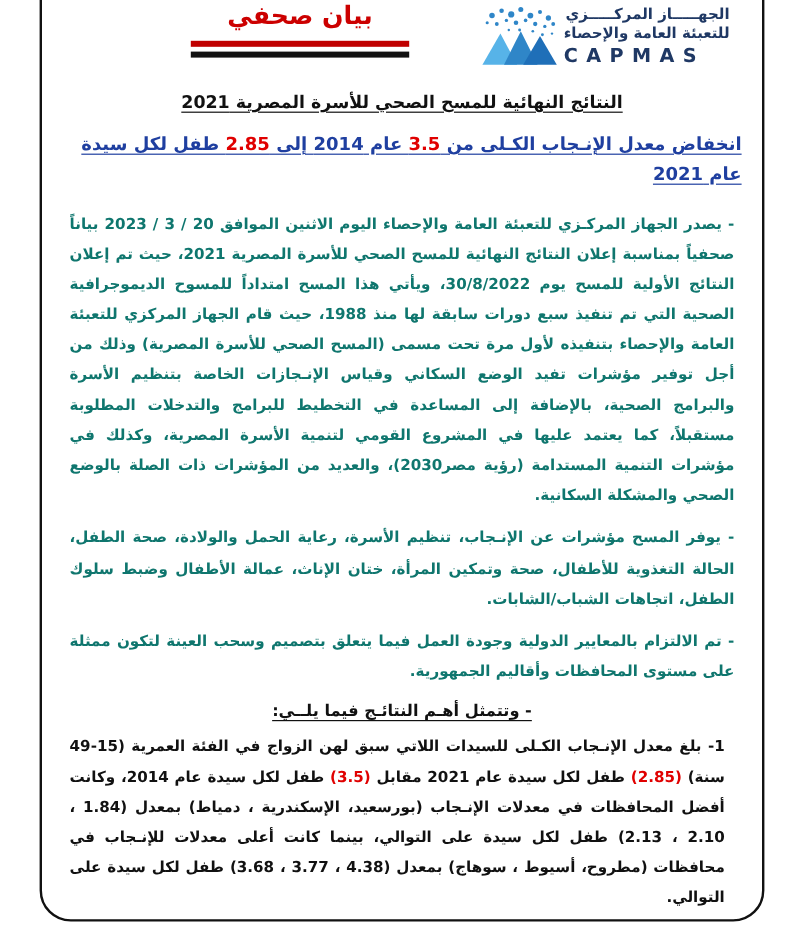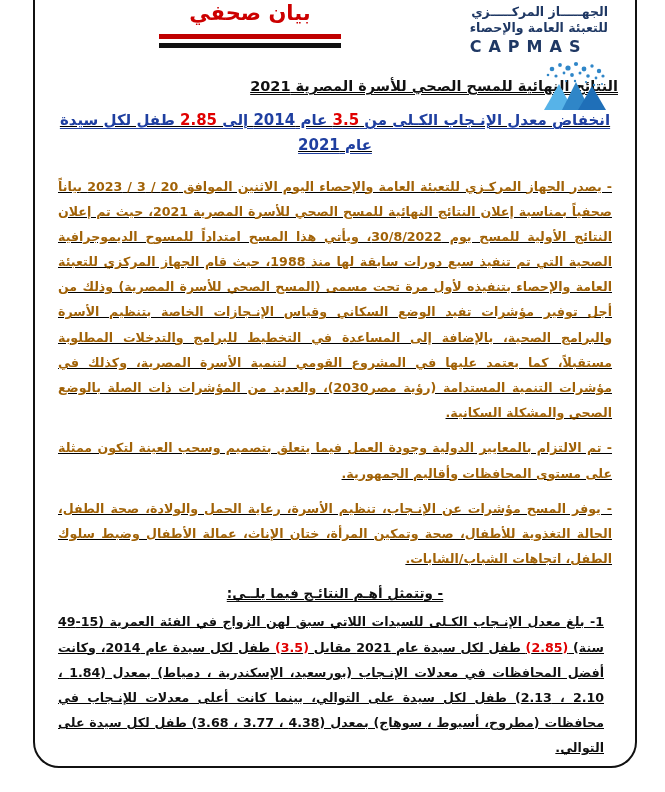--- a/index.html
+++ b/index.html
@@ -30,21 +30,20 @@
   }
 
   .sheet {
     position: absolute;
     left: 36px;
     top: 0;
     width: 598px;
     height: 672px;
     box-sizing: border-box;
     padding: 0 16px;
-    text-decoration: underline;
   }
 
   
   .header {
     position: relative;
     height: 72px;
   }
   .press-block {
     position: absolute;
     right: 268px;
@@ -75,22 +74,21 @@
     width: 182px;
     margin-right: auto;
     margin-left: auto;
   }
 
   .logo-block {
     position: absolute;
     right: 10px;
     top: 2px;
     display: flex;
-    flex-direction: column;
-    align-items: flex-start;
+    align-items: flex-end;
     gap: 4px;
   }
   .logo-mark {
     width: 66px;
     height: 52px;
     position: relative;
   }
   .logo-text {
     text-align: right;
     direction: rtl;
@@ -108,30 +106,31 @@
     font-weight: bold;
     font-size: 16px;
     letter-spacing: 7px;
     direction: ltr;
     text-align: left;
     margin-top: 2px;
   }
 
   
   .doc-title {
+    text-align: center;
     font-weight: bold;
     font-size: 14.5px;
     color: #111111;
     margin-top: 6px;
     text-decoration: underline;
     text-underline-offset: 3px;
     direction: rtl;
   }
   .doc-subtitle {
-    text-align: center;
+    text-align: right;
     font-weight: bold;
     font-size: 15px;
     color: #1f3fa0;
     margin-top: 14px;
     line-height: 1.65;
     direction: rtl;
     text-decoration: underline;
     text-underline-offset: 3px;
   }
   .doc-subtitle .num-red {
@@ -139,21 +138,21 @@
   }
 
   
   .body-wrap {
     margin-top: 16px;
     direction: rtl;
   }
   p.para {
     font-size: 12.6px;
     font-weight: bold;
-    color: #a16207;
+    color: #0f766e;
     line-height: 2.0;
     text-align: justify;
     margin: 0 0 10px 0;
     padding: 0 6px;
   }
   .heading-underline {
     text-align: center;
     font-weight: bold;
     font-size: 13.5px;
     color: #111111;
@@ -247,23 +246,23 @@
   <div class="doc-title">النتائج النهائية للمسح الصحي للأسرة المصرية 2021</div>
 
   <div class="doc-subtitle">
     <span>انخفاض معدل الإنـجاب الكـلى من </span><span class="num-red">3.5</span><span> عام 2014 إلى </span><span class="num-red">2.85</span><span> طفل لكل سيدة عام 2021</span>
   </div>
 
   <div class="body-wrap">
 
     <p class="para">- يصدر الجهاز المركـزي للتعبئة العامة والإحصاء اليوم الاثنين الموافق 20 / 3 / 2023 بياناً صحفياً بمناسبة إعلان النتائج النهائية للمسح الصحي للأسرة المصرية 2021، حيث تم إعلان النتائج الأولية للمسح يوم 30/8/2022، ويأتي هذا المسح امتداداً للمسوح الديموجرافية الصحية التي تم تنفيذ سبع دورات سابقة لها منذ 1988، حيث قام الجهاز المركزي للتعبئة العامة والإحصاء بتنفيذه لأول مرة تحت مسمى (المسح الصحي للأسرة المصرية) وذلك  من أجل توفير مؤشرات تفيد الوضع السكاني وقياس الإنـجازات الخاصة بتنظيم الأسرة والبرامج الصحية، بالإضافة إلى المساعدة في التخطيط للبرامج والتدخلات المطلوبة مستقبلاً، كما يعتمد عليها في المشروع القومي لتنمية الأسرة المصرية، وكذلك في مؤشرات التنمية المستدامة (رؤية مصر2030)، والعديد من المؤشرات ذات الصلة بالوضع الصحي والمشكلة السكانية.</p>
 
+    <p class="para">- يوفر المسح مؤشرات عن الإنـجاب، تنظيم الأسرة، رعاية الحمل والولادة، صحة الطفل، الحالة التغذوية للأطفال، صحة وتمكين المرأة، ختان الإناث، عمالة الأطفال وضبط سلوك الطفل، اتجاهات الشباب/الشابات.</p>
+
     <p class="para">- تم الالتزام بالمعايير الدولية وجودة العمل فيما يتعلق بتصميم وسحب العينة لتكون ممثلة على مستوى المحافظات وأقاليم الجمهورية.</p>
-
-    <p class="para">- يوفر المسح مؤشرات عن الإنـجاب، تنظيم الأسرة، رعاية الحمل والولادة، صحة الطفل، الحالة التغذوية للأطفال، صحة وتمكين المرأة، ختان الإناث، عمالة الأطفال وضبط سلوك الطفل، اتجاهات الشباب/الشابات.</p>
 
     <div class="heading-underline">
       <span class="u">- وتتمثل أهـم النتائـج فيما يلــي:</span>
     </div>
 
 
     <p class="list-item">
       <span>1-</span><span> بلغ معدل الإنـجاب الكـلى للسيدات اللاتي سبق لهن الزواج في الفئة العمرية (15-49 سنة) </span><span class="num-red">(2.85)</span><span> طفل لكل سيدة عام 2021 مقابل </span><span class="num-red">(3.5)</span><span> طفل لكل سيدة عام 2014، وكانت أفضل المحافظات في معدلات الإنـجاب (بورسعيد، الإسكندرية ، دمياط) بمعدل (1.84 ، 2.10 ، 2.13) طفل لكل سيدة على التوالي، بينما كانت أعلى معدلات للإنـجاب في محافظات (مطروح، أسيوط ، سوهاج) بمعدل (4.38 ، 3.77 ، 3.68) طفل لكل سيدة على التوالي.</span>
     </p>
 

